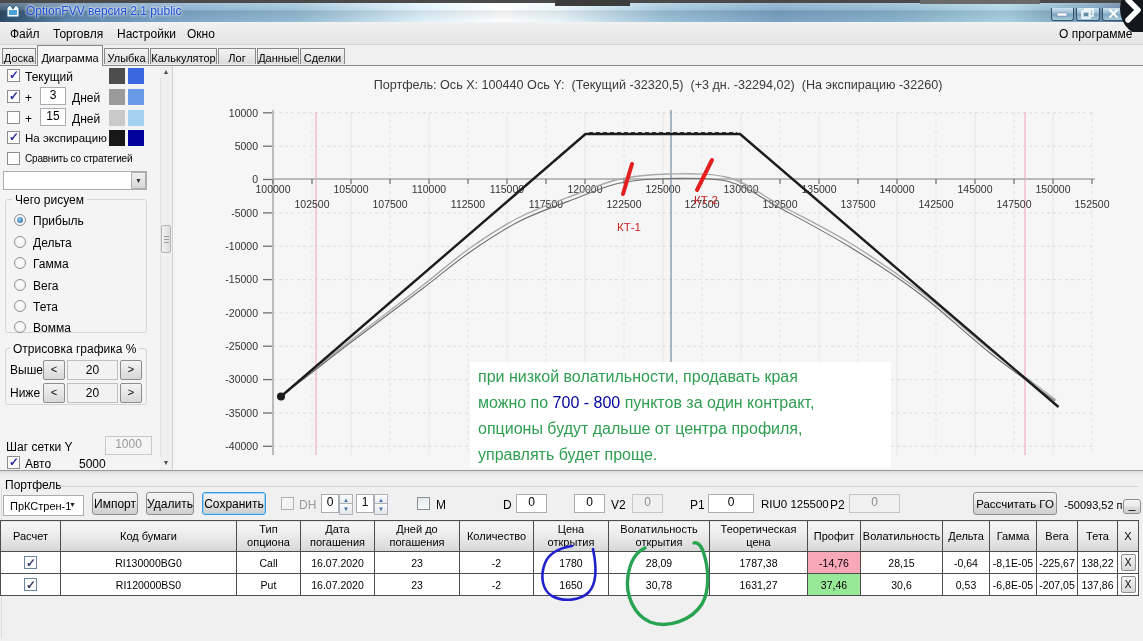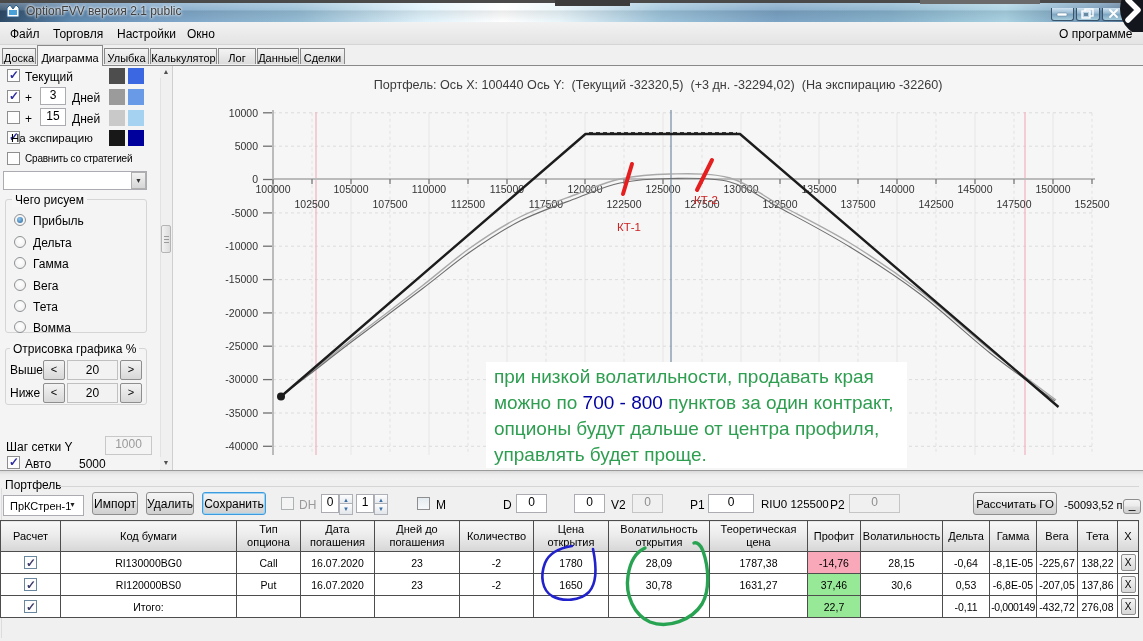--- a/index.html
+++ b/index.html
@@ -8,21 +8,21 @@
 .abs { position:absolute; }
 
 
 #titlebar { left:0; top:0; width:1143px; height:22px;
  background:linear-gradient(180deg, rgba(255,255,255,.35) 0%, rgba(255,255,255,.12) 45%, rgba(0,0,0,.08) 50%, rgba(255,255,255,0) 100%),
  linear-gradient(90deg,#2d4a66 0%, #5d87ae 6%, #7ba3c6 14%, #94bcd4 26%, #dff2fb 37%, #ffffff 44%, #e8f5fa 49%, #9cc3da 58%, #7ba3c4 68%, #87b2cc 78%, #a9d2e2 88%, #6c93b4 96%, #42607e 100%);
  }
 #topstrip { left:0; top:0; width:1143px; height:3px; background:#4a4a4a; }
 #topstrip2 { left:555px; top:0; width:75px; height:6px; background:#3c3c3c; }
 #topstrip3 { left:920px; top:0; width:120px; height:4px; background:#6a6a6a; }
-#title-text { left:26px; top:4px; color:#404040; font-size:12px; text-shadow:0 0 3px #fff, 0 0 3px #fff; }
+#title-text { left:26px; top:4px; color:#1d4ed8; font-size:12px; text-shadow:0 0 3px #fff, 0 0 3px #fff; }
 .winbtn { position:absolute; top:8px; height:13px; border:1px solid #39536b; border-top:none; border-radius:0 0 3px 3px;
  background:linear-gradient(180deg,#cfe4f2 0%,#9dbdd4 40%,#7ea6c2 55%,#a7ccdc 100%); color:#fff; text-align:center; }
 
 #menubar { left:0; top:22px; width:1143px; height:23px; background:linear-gradient(180deg,#f2f2f2,#e4e4e4); border-bottom:1px solid #d5d5d5; }
 .menuitem { position:absolute; top:27px; color:#000; }
 
 #tabstrip { left:0; top:45px; width:1143px; height:21px; background:#f0f0f0; }
 .tab { position:absolute; top:48px; height:16px; background:linear-gradient(180deg,#f4f4f4,#dcdcdc); border:1px solid #898989; border-bottom:none; text-align:center; padding-top:3px; font-size:11px; color:#000; }
 .tab.sel { top:45px; height:21px; background:#f6f6f6; z-index:3; padding-top:6px; }
 #tabline { left:0; top:65px; width:1143px; height:1px; background:#898989; z-index:1; }
@@ -41,21 +41,21 @@
 .grplbl { position:absolute; background:#f6f6f6; padding:0 3px; color:#000; }
 .sbtn { position:absolute; width:22px; height:20px; background:linear-gradient(180deg,#f3f3f3,#d8d8d8); border:1px solid #8e8e8e; border-radius:2px; text-align:center; padding-top:2px; font-size:11px; }
 
 #vscroll { left:160px; top:66px; width:12px; height:404px; background:#f0f0f0; border-left:1px solid #e2e2e2; }
 .scrbtn { position:absolute; left:0px; width:12px; height:12px; background:#f0f0f0; color:#505050; font-size:7px; text-align:center; line-height:11px; z-index:3; }
 #vthumb { position:absolute; left:1px; width:10px; height:28px; background:linear-gradient(90deg,#f2f2f2,#dcdcdc); border:1px solid #b5b5b5; border-radius:2px; }
 #vthumb:after { content:""; position:absolute; left:2px; top:10px; width:5px; height:7px; background:repeating-linear-gradient(180deg,#9a9a9a 0 1px,transparent 1px 3px); }
 
 
 #chartpanel { left:172px; top:66px; width:971px; height:404px; background:#f6f6f6; border-left:1px solid #cfcfcf; }
-#annot { left:470px; top:362px; width:421px; height:106px; background:#fff; color:#2e9e50; font-size:19px; line-height:26px; padding:2px 0 0 8px; z-index:5;margin-left:16px; }
+#annot { left:470px; top:362px; width:421px; height:106px; background:#fff; color:#2e9e50; font-size:16px; line-height:26px; padding:2px 0 0 8px; z-index:5; }
 #annot .blue { color:#0000a0; }
 
 
 #splitter { left:0; top:470px; width:1143px; height:10px; background:linear-gradient(180deg,#d9d9d9 0%,#ececec 40%,#f2f2f2 100%); border-top:1px solid #9a9a9a; }
 #portfolio { left:0; top:480px; width:1143px; height:161px; background:#f0f0f0; }
 .btn { position:absolute; background:linear-gradient(180deg,#f4f4f4 0%,#ebebeb 45%,#dddddd 55%,#cfcfcf 100%); border:1px solid #8e8e8e; border-radius:3px; text-align:center; color:#000; }
 .inp { position:absolute; background:#fff; border:1px solid #abadb3; text-align:center; color:#000; }
 .inp.dis { background:#f0f0f0; color:#8d8d8d; border-color:#c5c5c5; }
 
 
@@ -132,21 +132,21 @@
 <div class="lbl" style="left:72px;top:91px;">Дней</div>
 <div class="sq" style="left:109px;top:89px;background:#9b9b9b;"></div>
 <div class="sq" style="left:128px;top:89px;background:#699ae8;"></div>
 <div class="cb" style="left:7px;top:111px;"></div>
 <div class="lbl" style="left:25px;top:112px;">+</div>
 <div class="tbx" style="left:40px;top:108px;width:26px;height:18px;">15</div>
 <div class="lbl" style="left:72px;top:112px;">Дней</div>
 <div class="sq" style="left:109px;top:110px;background:#c9c9c9;"></div>
 <div class="sq" style="left:128px;top:110px;background:#a6d2f2;"></div>
 <div class="cb chk" style="left:7px;top:131px;"></div>
-<div class="lbl" style="left:11px;top:132px;font-size:11.5px;">На экспирацию</div>
+<div class="lbl" style="left:25px;top:132px;font-size:11.5px;">На экспирацию</div>
 <div class="sq" style="left:109px;top:130px;background:#181818;"></div>
 <div class="sq" style="left:128px;top:130px;background:#00009d;"></div>
 <div class="cb" style="left:7px;top:152px;"></div>
 <div class="lbl" style="left:25px;top:153px;font-size:10px;letter-spacing:-0.2px;">Сравнить со стратегией</div>
 <div class="tbx" style="left:3px;top:171px;width:144px;height:19px;"></div>
 <div class="abs" style="left:131px;top:172px;width:15px;height:17px;background:linear-gradient(180deg,#f2f2f2,#d6d6d6);border:1px solid #b0b0b0;font-size:7px;text-align:center;line-height:16px;color:#333;">▼</div>
 <div class="grp" style="left:5px;top:199px;width:142px;height:134px;"></div>
 <div class="grplbl" style="left:12px;top:193px;">Чего рисуем</div>
 <div class="radio sel" style="left:14px;top:214px;"></div>
 <div class="lbl" style="left:33px;top:214px;">Прибыль</div>
@@ -393,36 +393,18 @@
         <td>30,78</td>
         <td>1631,27</td>
         <td class="green">37,46</td>
         <td>30,6</td>
         <td>0,53</td>
         <td>-6,8E-05</td>
         <td>-207,05</td>
         <td>137,86</td>
         <td><span class="xbtn">X</span></td>
       </tr>
-<tr>
-        <td><span class="gcb"></span></td>
-        <td>Итого:</td>
-        <td></td>
-        <td></td>
-        <td></td>
-        <td></td>
-        <td></td>
-        <td></td>
-        <td></td>
-        <td class="green">22,7</td>
-        <td></td>
-        <td>-0,11</td>
-        <td style="letter-spacing:-0.4px;">-0,000149</td>
-        <td>-432,72</td>
-        <td>276,08</td>
-        <td><span class="xbtn">X</span></td>
-      </tr>
 </tbody>
   </table>
 <svg class="abs" style="left:0;top:0;z-index:10;pointer-events:none" width="1143" height="641">
 <path d="M 572,546 C 560,548 549,553 545,563 C 540,576 542,590 552,596 C 563,602 580,601 589,592 C 596,584 597,568 593,549" fill="none" stroke="#2222cc" stroke-width="2.6" stroke-linecap="round"></path>
 <path d="M 645,548 C 636,552 630,562 628,576 C 625,595 634,615 650,622 C 668,629 692,620 702,604 C 710,590 709,568 703,551 C 701,545 697,542 694,543" fill="none" stroke="#28a352" stroke-width="3.4" stroke-linecap="round"></path>
 </svg>
 
 </body></html>

